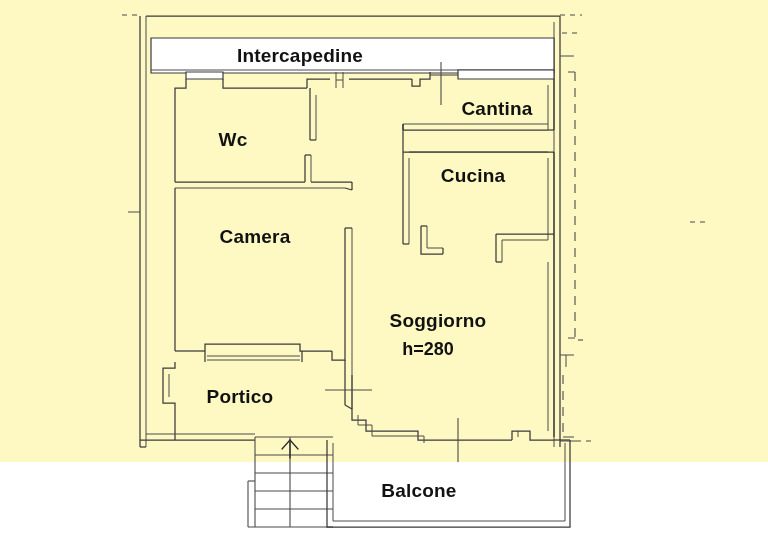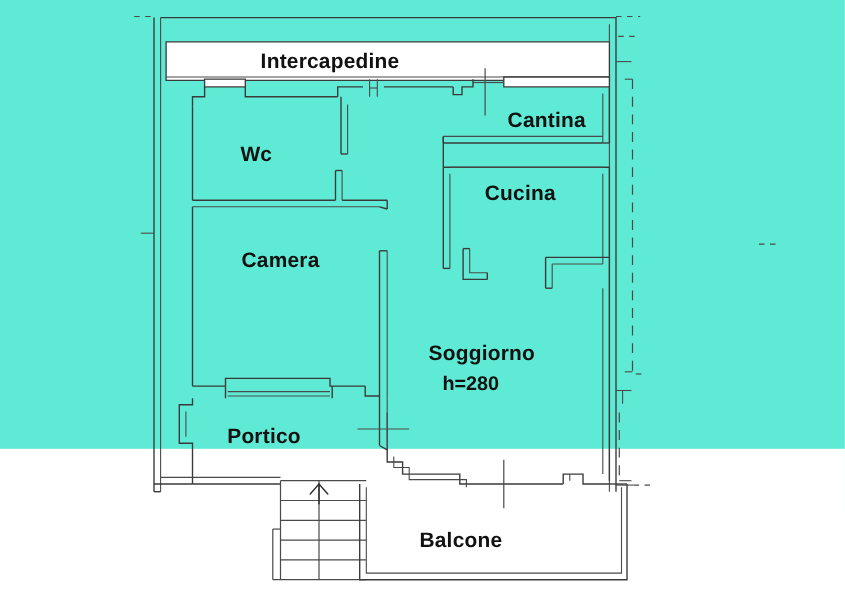--- a/index.html
+++ b/index.html
@@ -4,22 +4,22 @@
 <style>
   html,body{margin:0;padding:0;background:#ffffff;}
   body{
     width:768px;height:560px;
     font-family:"Liberation Sans", sans-serif;
     overflow:hidden;
     position:relative;
   }
   #plan-root{
     position:absolute;inset:0;
-    width:768px;height:408px;
-    background:#5eead4;
+    width:768px;height:462px;
+    background:#fef9c3;
   }
   svg#floorplan{display:block;width:768px;height:560px;}
 
   
   .wall{
     fill:none;
     stroke:#3a3a3a;
     stroke-width:1.25;
     stroke-linecap:butt;
     stroke-linejoin:miter;

